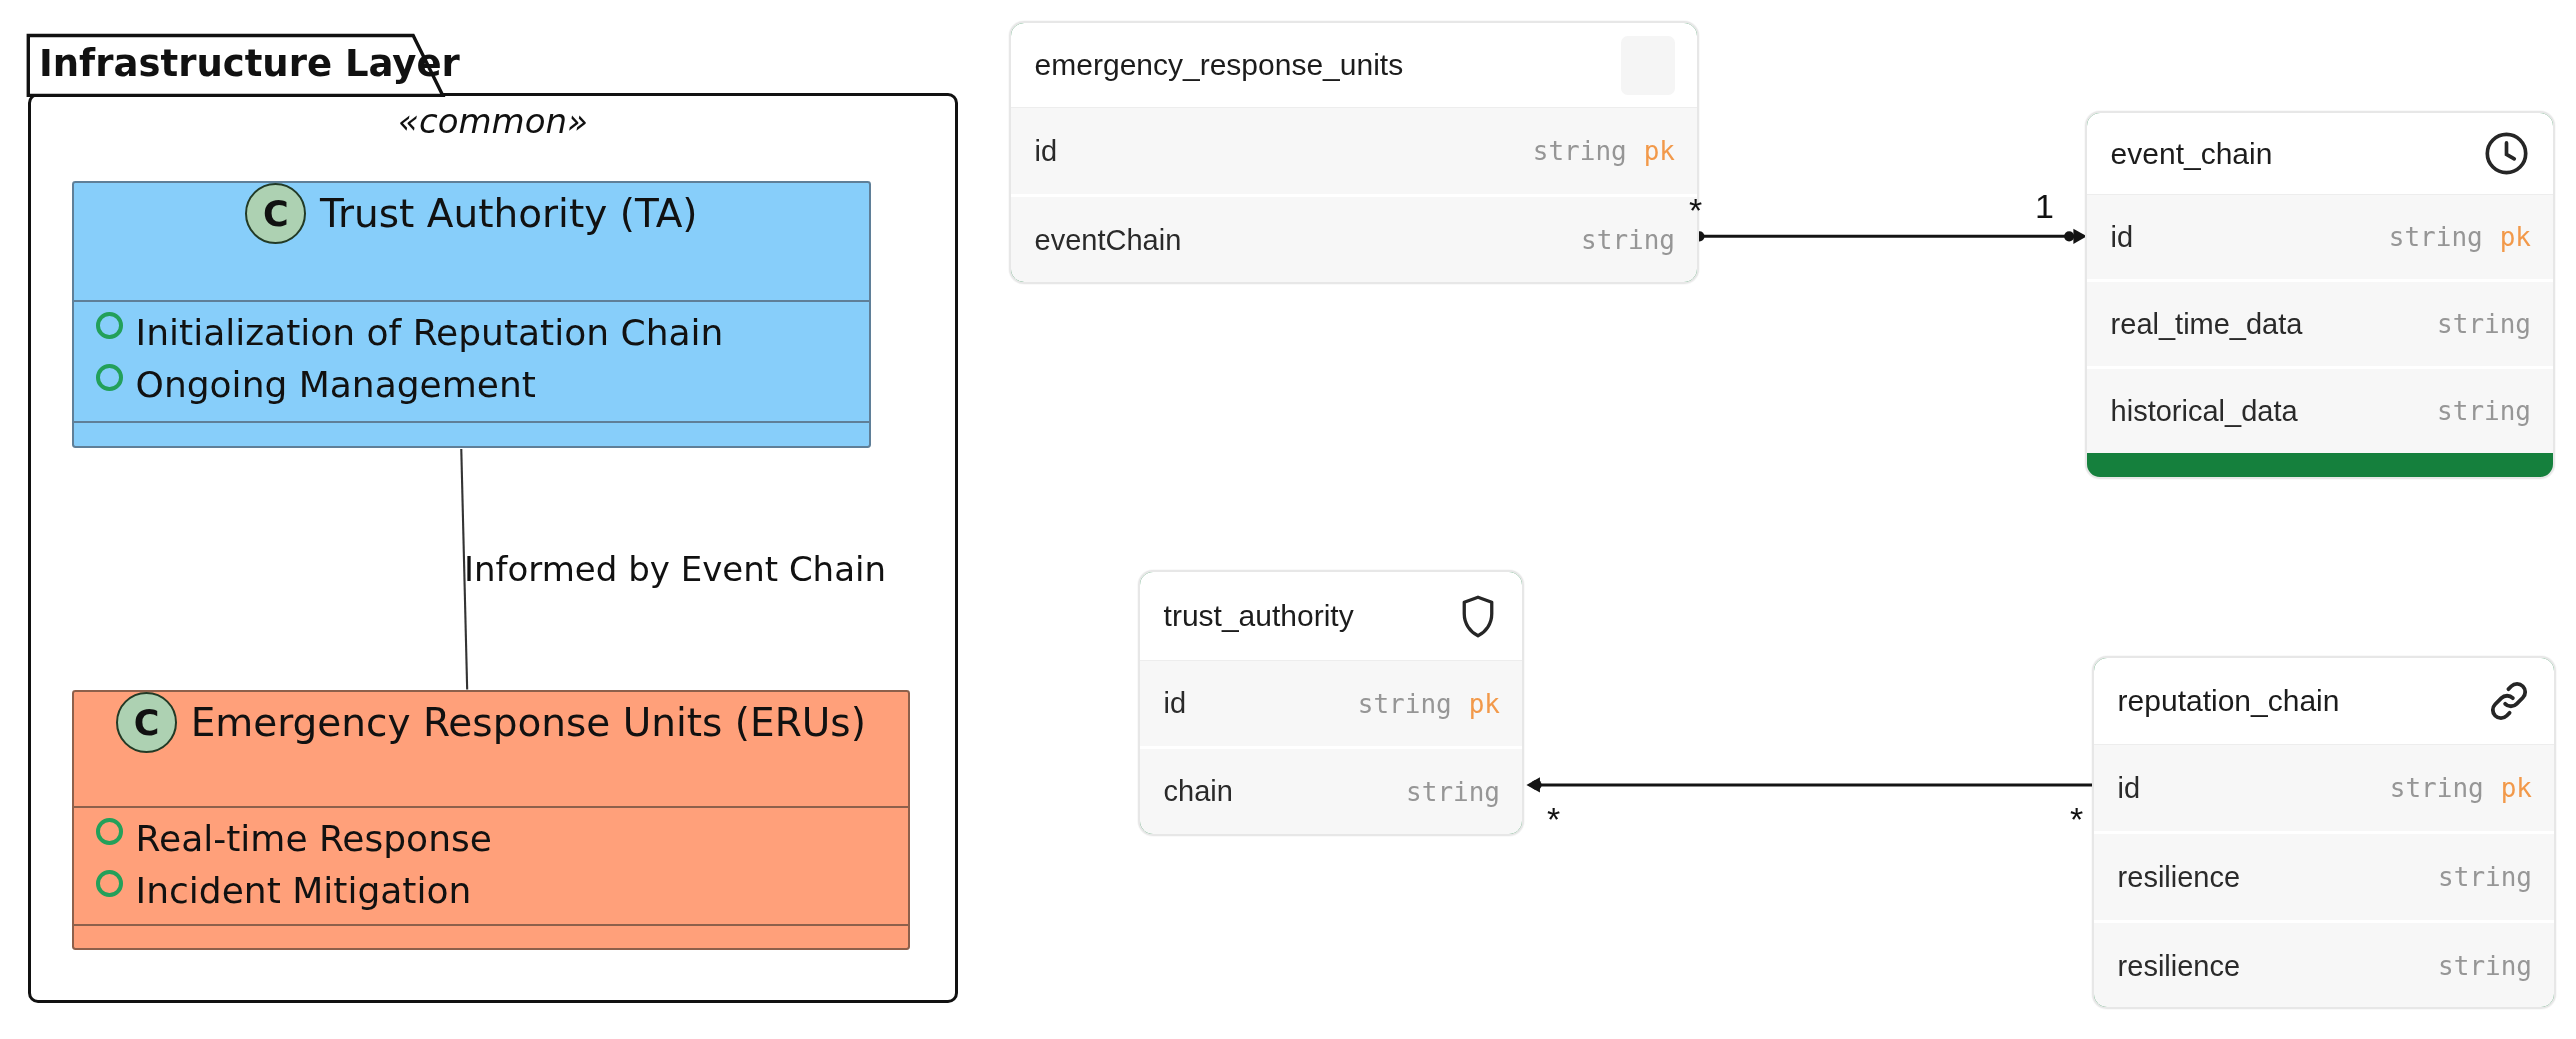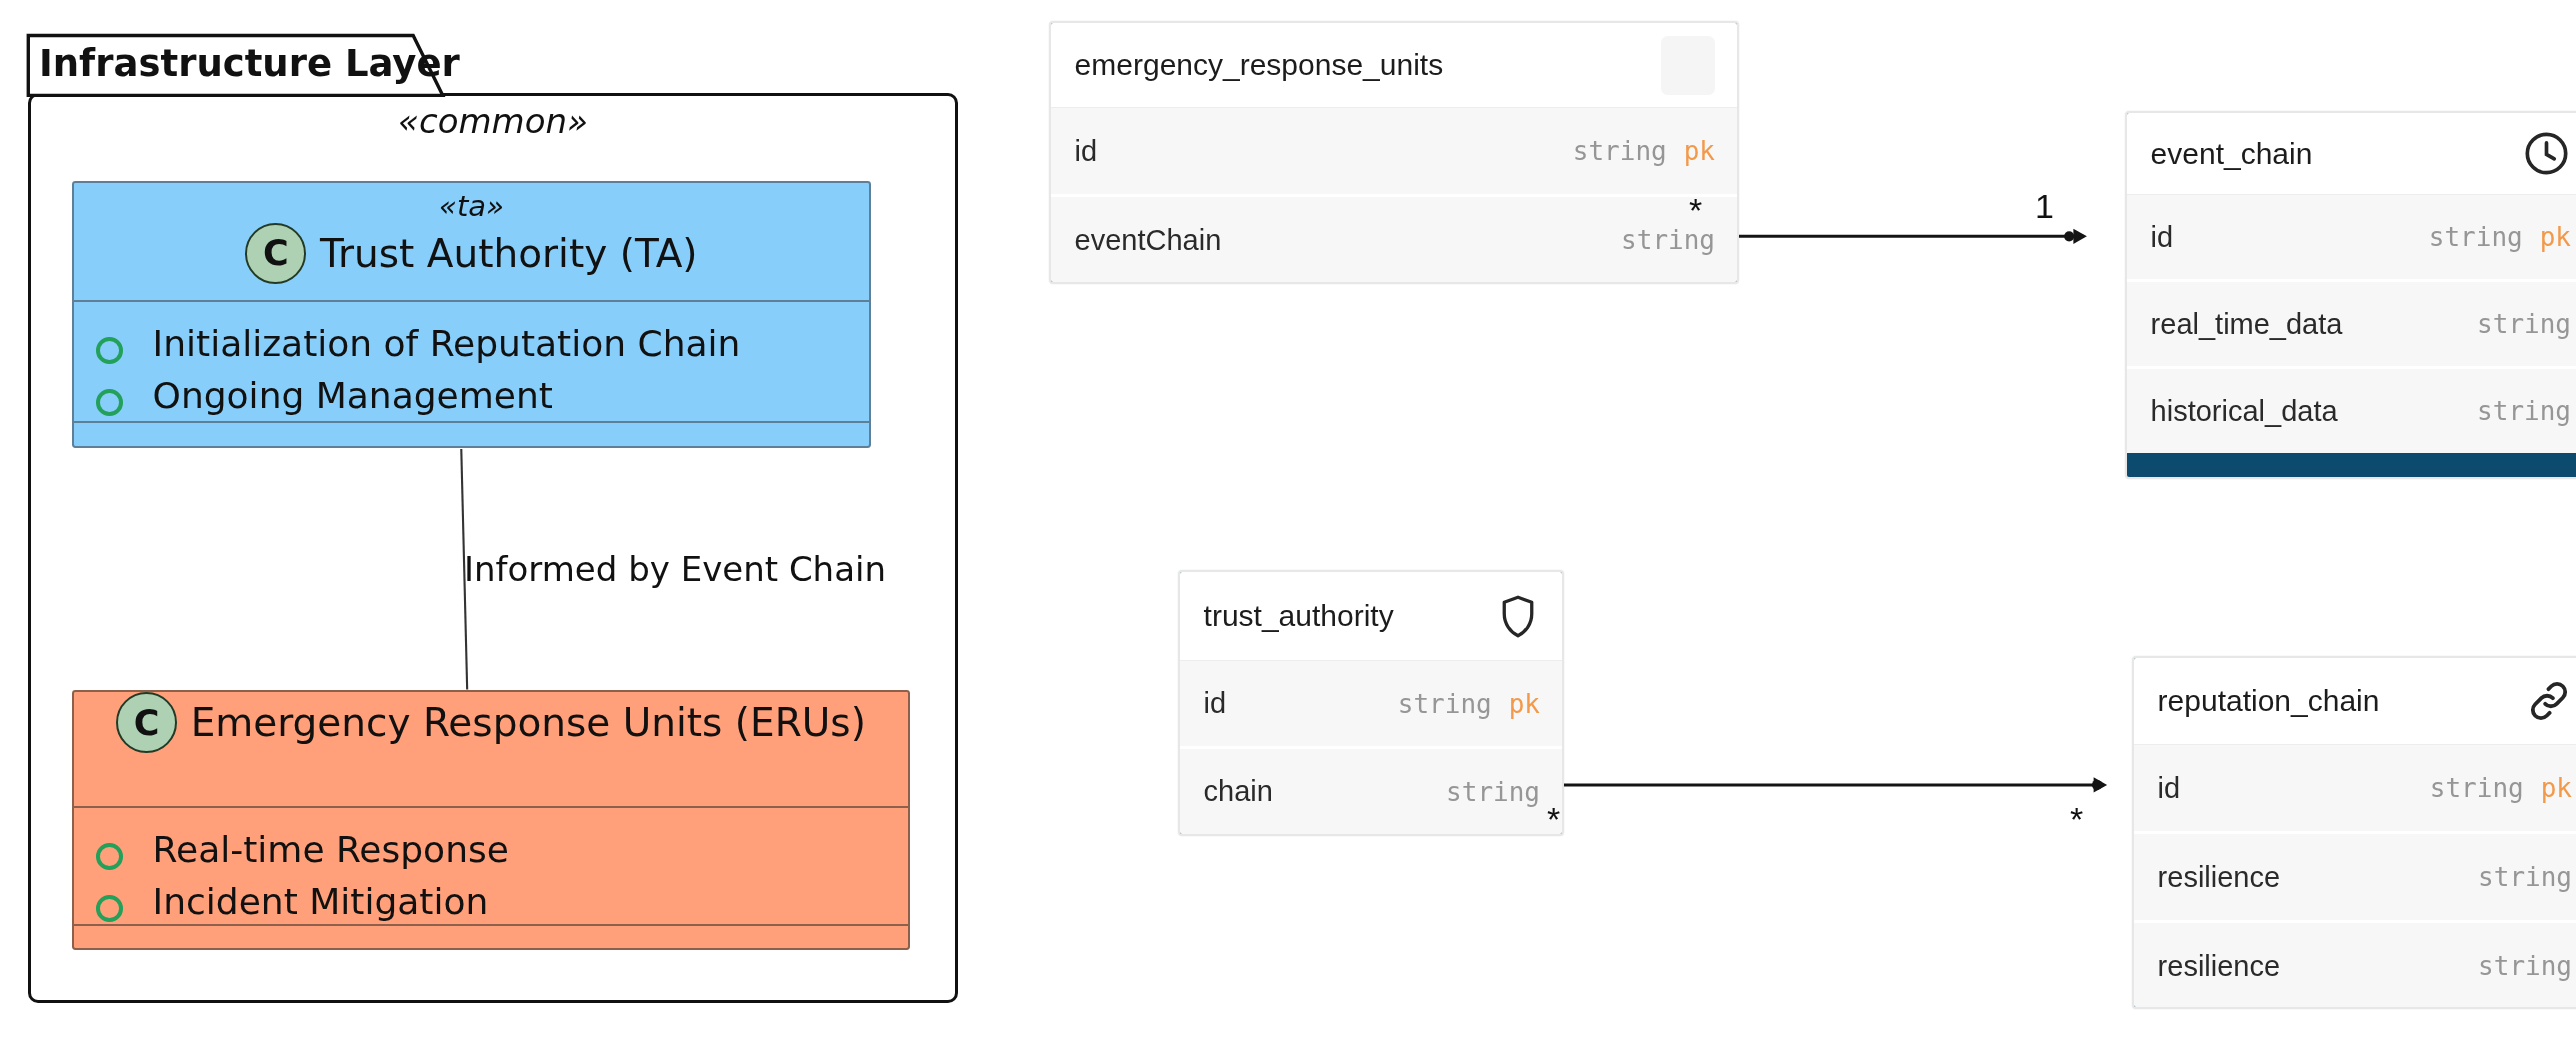--- a/index.html
+++ b/index.html
@@ -24,29 +24,29 @@
   .ta .class-head{height:117px;border-bottom:2.5px solid #5f7f98;}
   .eru .class-head{height:114px;border-bottom:2.5px solid #8d604b;}
   .stereo{font-style:italic;font-size:29px;padding-top:5.9px;}
   .title-row{display:flex;align-items:center;justify-content:center;gap:13.5px;margin-top:0;}
   .circle-c{width:61px;height:61px;border-radius:50%;background:#ADD1B2;border:2.5px solid #223a26;
     display:flex;align-items:center;justify-content:center;font-weight:bold;font-size:35px;color:#111;box-sizing:border-box;flex:none;}
   .class-title{font-size:39px;white-space:nowrap;}
   .class-attrs{padding:10px 0 0 22px;box-sizing:border-box;}
   .ta .class-attrs{height:121px;border-bottom:2.5px solid #5f7f98;}
   .eru .class-attrs{height:118px;border-bottom:2.5px solid #8d604b;}
-  .attr-row{display:flex;align-items:flex-end;gap:30px;font-size:36px;height:52px;white-space:nowrap;}
+  .attr-row{display:flex;align-items:flex-start;gap:13px;font-size:36px;height:52px;white-space:nowrap;}
   .bullet{width:18.6px;height:18.6px;border:4.2px solid #23a05a;border-radius:50%;box-sizing:content-box;flex:none;background:transparent;}
 
   
   .assoc-label{position:absolute;left:464px;top:549px;font-size:34px;z-index:5;white-space:nowrap;}
 
   
-  .table{position:absolute;background:#0c4a6e;border:2.5px solid #e7e7e7;border-radius:4px;box-sizing:border-box;
-    overflow:hidden;font-family:"Liberation Sans",sans-serif;z-index:4;box-shadow:0 0 0 0.8px rgba(0,0,0,0.03);margin-left:40px;}
+  .table{position:absolute;background:#15803d;border:2.5px solid #e7e7e7;border-radius:15px;box-sizing:border-box;
+    overflow:hidden;font-family:"Liberation Sans",sans-serif;z-index:4;box-shadow:0 0 0 0.8px rgba(0,0,0,0.03);}
   .tbl-head{display:flex;align-items:center;justify-content:space-between;padding:0 22px 0 23.6px;background:#fff;}
   .tbl-title{font-size:30px;color:#1c1c1c;white-space:nowrap;}
   .tbl-rows{border-top:1.7px solid #ededed;}
   .tbl-row{display:flex;align-items:center;justify-content:space-between;background:#f7f7f7;padding:0 22px 0 23.6px;}
   .tbl-row + .tbl-row{border-top:3.4px solid #ffffff;}
   .f-name{font-size:29px;color:#2a2a2a;white-space:nowrap;}
   .f-meta{display:flex;gap:17px;align-items:center;}
   .f-type{font-family:"DejaVu Sans Mono",monospace;font-size:26px;color:#969696;}
   .f-key{font-family:"DejaVu Sans Mono",monospace;font-size:26px;color:#f2994a;}
 
@@ -89,21 +89,20 @@
   <path d="M1824 921 L1808 930 L1824 939 Z" fill="#141414"></path>
   <circle cx="2484" cy="930" r="6" fill="#141414"></circle>
   <path d="M2480 921 L2496 930 L2480 939 Z" fill="#141414"></path>
 </svg>
 
 <div class="pkg-title">Infrastructure Layer</div>
 <div class="pkg-stereo">«common»</div>
 
 <div class="class-box ta">
   <div class="class-head">
-    <div class="stereo">«ta»</div>
     <div class="title-row">
       <div class="circle-c">C</div>
       <div class="class-title">Trust Authority (TA)</div>
     </div>
   </div>
   <div class="class-attrs">
     <div class="attr-row">
       <span class="bullet"></span>
       <span>Initialization of Reputation Chain</span>
     </div>

